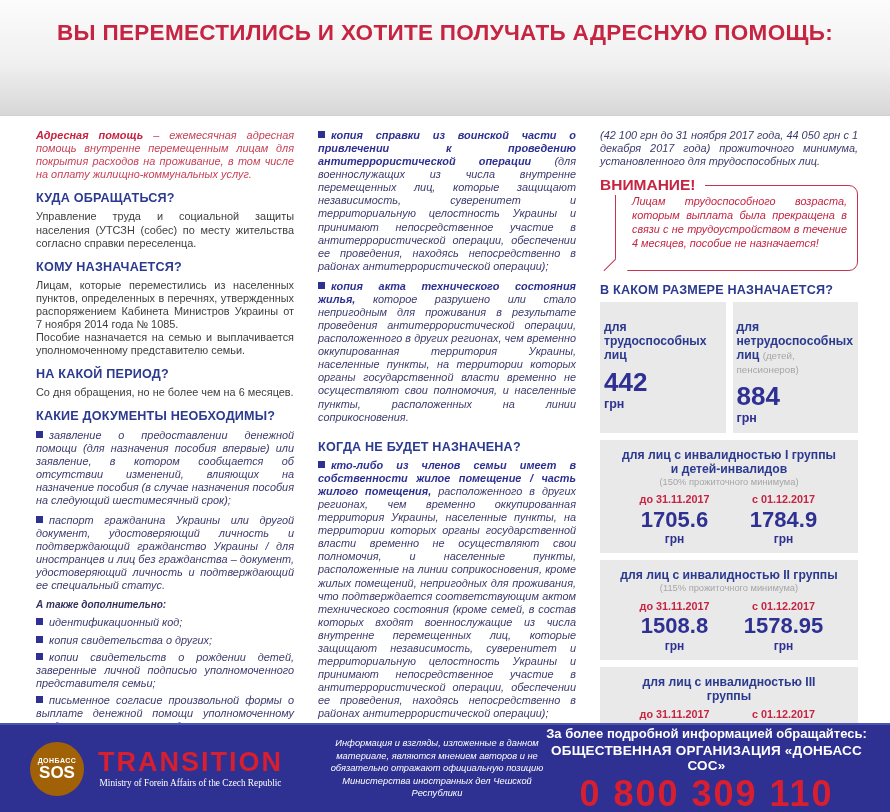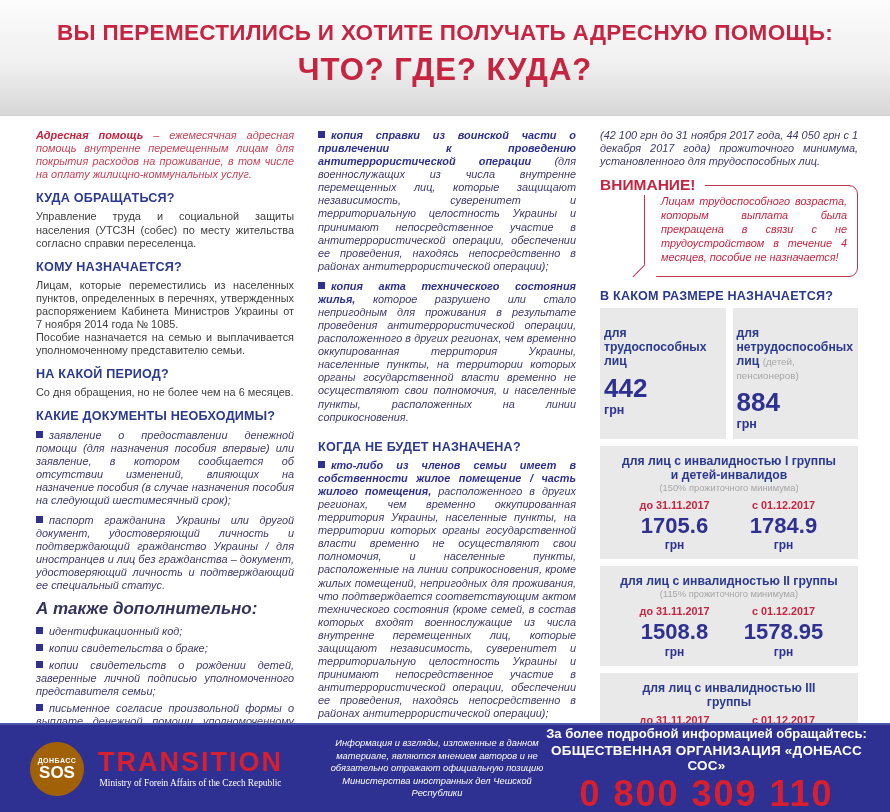--- a/index.html
+++ b/index.html
@@ -21,27 +21,27 @@
   .content { flex:1 1 auto; display:flex; gap:24px; padding:13px 32px 0 36px; overflow:hidden; background:#fff; }
   .col { flex:1 1 0; min-width:0; font-size:10.9px; line-height:1.2; color:#404040; }
   .col p { text-align:justify; margin-bottom:7px; }
   .h-blue { color:#2b3a8f; font-weight:bold; font-size:12.6px; letter-spacing:.2px; margin:10px 0 4px; }
   .italic { font-style:italic; color:#3c3b6e; }
   .intro { font-style:italic; color:#c84156; }
   .intro b { color:#c62441; }
   .sq { display:inline-block; width:7px; height:7px; background:#2e3192; margin-right:6px; position:relative; top:-1px; }
   .bullet { margin-bottom:9px; }
   .bullet .lead { color:#2e3192; }
-  .addl-title { font-style:italic; font-weight:bold; color:#33335e; margin:4px 0 5px; font-size:17px; }
+  .addl-title { font-style:italic; font-weight:bold; color:#33335e; margin:4px 0 5px; font-size:10px; }
   .addl .bullet { margin-bottom:4px; }
 
   
   .attn { position:relative; padding-top:9px; margin:8px 0 12px; }
   .attn-title { position:absolute; top:0; left:0; background:#fff; color:#c62441; font-weight:bold; font-size:15.5px; padding-right:10px; z-index:2; }
-  .attn-box { margin-left:44px; border:1.5px solid #c4344e; border-radius:9px 9px 9px 0; padding:9px 10px 11px 16px; position:relative; }
+  .attn-box { margin-left:15px; border:1.5px solid #c4344e; border-radius:9px 9px 9px 0; padding:9px 10px 19px 16px; position:relative; }
   .attn-box .notch { position:absolute; left:-9px; bottom:-9px; width:17px; height:17px; background:#fff; border-top:1.5px solid #c4344e; transform:rotate(-45deg); }
   .attn-text { font-style:italic; color:#c62441; text-align:justify; font-size:10.9px; line-height:1.28; }
 
   
   .sg-row { display:flex; gap:7px; margin-bottom:7px; }
   .sg-box { flex:1 1 0; background:#e9e9e9; text-align:left; padding:18px 4px 7px; }
   .sg-title { color:#2b3a8f; font-weight:bold; font-size:12.2px; line-height:1.15; }
   .sg-note { color:#a6a6a6; font-weight:normal; font-size:9.8px; }
   .sg-amount { color:#2e3192; font-weight:bold; font-size:26px; line-height:1.05; margin-top:7px; }
   .sg-cur { color:#2e3192; font-weight:bold; font-size:12.5px; }
@@ -71,21 +71,20 @@
   .contact .c2 { color:#fff; font-weight:bold; font-size:13.5px; margin-top:2px; letter-spacing:.2px; }
   .contact .phone { color:#d71f2f; font-weight:bold; font-size:36px; line-height:1; margin-top:3px; letter-spacing:2px; }
 </style>
 </head>
 <body>
 
 <div class="page">
 
   <div class="header">
     <div class="title1">ВЫ ПЕРЕМЕСТИЛИСЬ И ХОТИТЕ ПОЛУЧАТЬ АДРЕСНУЮ ПОМОЩЬ:</div>
-    <div class="title2">ЧТО? ГДЕ? КУДА?</div>
   </div>
 
   <div class="content">
 
     <div class="col">
       <p class="intro"><b>Адресная помощь</b><span> – ежемесячная адресная помощь внутренне перемещенным лицам для покрытия расходов на проживание, в том числе на оплату жилищно-коммунальных услуг.</span></p>
 
       <div class="h-blue">КУДА ОБРАЩАТЬСЯ?</div>
       <p>Управление труда и социальной защиты населения (УТСЗН (собес) по месту жительства согласно справки переселенца.</p>
 
@@ -96,21 +95,21 @@
       <div class="h-blue">НА КАКОЙ ПЕРИОД?</div>
       <p>Со дня обращения, но не более чем на 6 месяцев.</p>
 
       <div class="h-blue">КАКИЕ ДОКУМЕНТЫ НЕОБХОДИМЫ?</div>
       <p class="bullet italic"><span class="sq"></span><span>заявление о предоставлении денежной помощи (для назначения пособия впервые) или заявление, в котором сообщается об отсутствии изменений, влияющих на назначение пособия (в случае назначения пособия на следующий шестимесячный срок);</span></p>
       <p class="bullet italic"><span class="sq"></span><span>паспорт гражданина Украины или другой документ, удостоверяющий личность и подтверждающий гражданство Украины / для иностранцев и лиц без гражданства – документ, удостоверяющий личность и подтверждающий ее специальный статус.</span></p>
 
       <div class="addl-title">А также дополнительно:</div>
       <div class="addl">
         <p class="bullet italic"><span class="sq"></span><span>идентификационный код;</span></p>
-        <p class="bullet italic"><span class="sq"></span><span>копии свидетельства о браке;</span></p>
+        <p class="bullet italic"><span class="sq"></span><span>копия свидетельства о других;</span></p>
         <p class="bullet italic"><span class="sq"></span><span>копии свидетельств о рождении детей, заверенные личной подписью уполномоченного представителя семьи;</span></p>
         <p class="bullet italic"><span class="sq"></span><span>письменное согласие произвольной формы о выплате денежной помощи уполномоченному представителю семьи от других членов семьи;</span></p>
       </div>
     </div>
 
     <div class="col">
       <p class="bullet italic"><span class="sq"></span><b class="lead">копия справки из воинской части о привлечении к проведению антитеррористической операции </b><span>(для военнослужащих из числа внутренне перемещенных лиц, которые защищают независимость, суверенитет и территориальную целостность Украины и принимают непосредственное участие в антитеррористической операции, обеспечении ее проведения, находясь непосредственно в районах антитеррористической операции);</span></p>
       <p class="bullet italic"><span class="sq"></span><b class="lead">копия акта технического состояния жилья, </b><span>которое разрушено или стало непригодным для проживания в результате проведения антитеррористической операции, расположенного в других регионах, чем временно оккупированная территория Украины, населенные пункты, на территории которых органы государственной власти временно не осуществляют свои полномочия, и населенные пункты, расположенных на линии соприкосновения.</span></p>
 
       <div class="h-blue" style="margin-top:16px">КОГДА НЕ БУДЕТ НАЗНАЧЕНА?</div>

